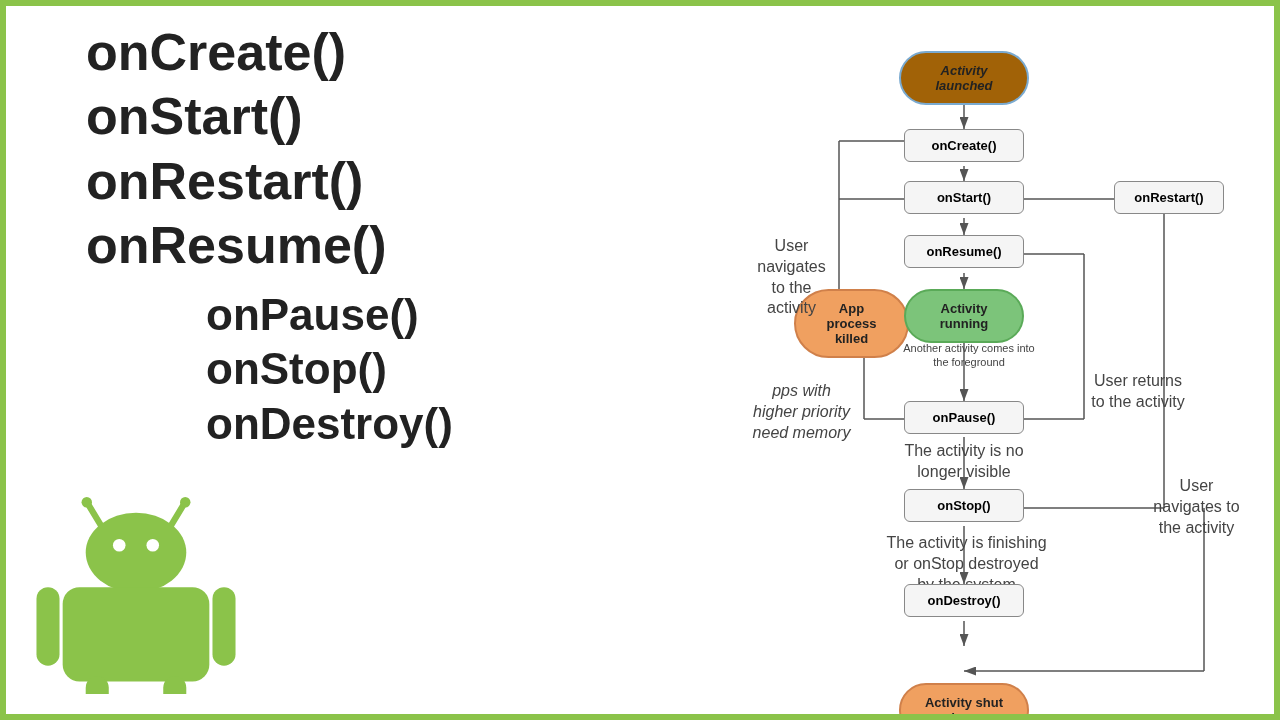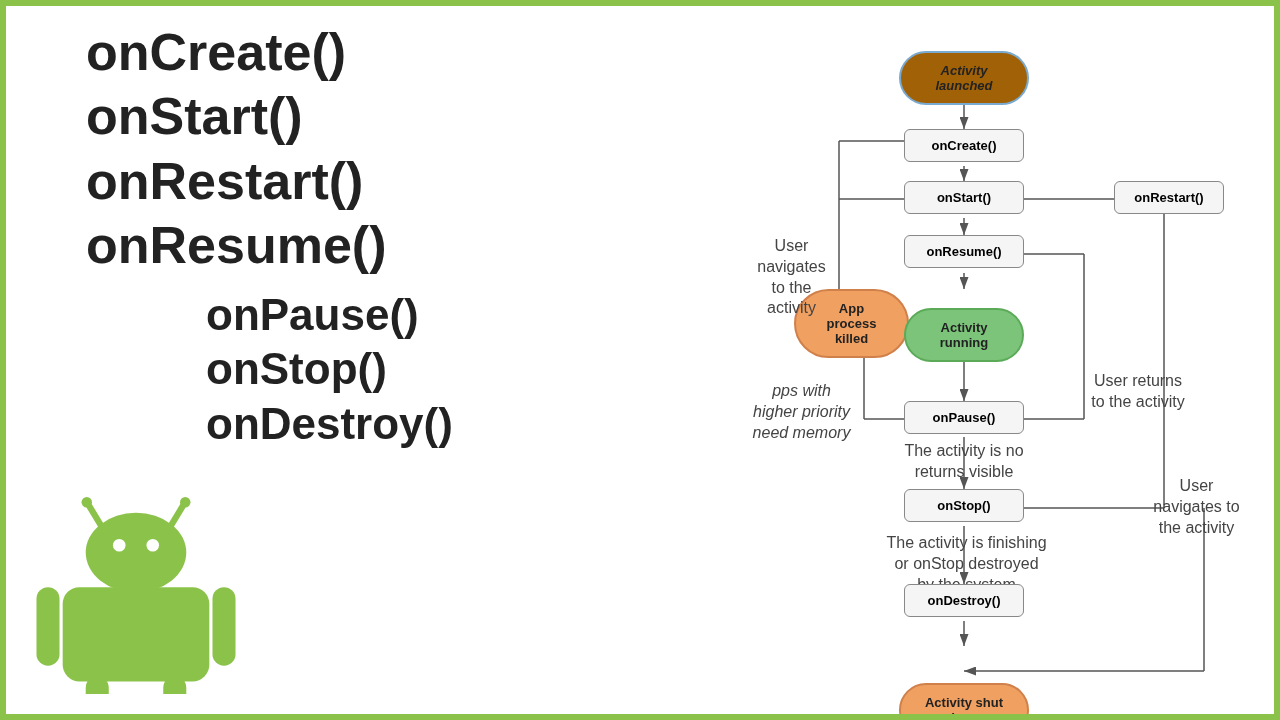--- a/index.html
+++ b/index.html
@@ -230,43 +230,47 @@
 
     <div class="node node-rect" style="left:160px; top:214px; width:120px;">
       <span>onResume()</span>
     </div>
 
     <div class="node node-rounded node-orange" style="left:50px; top:268px; width:115px; font-size:13px;">
       <span>App process
 killed</span>
     </div>
 
-    <div class="node node-rounded node-green" style="left:160px; top:268px; width:120px;margin-top:19px;">
+    <div class="node node-rounded node-green" style="left:160px; top:268px; width:120px;">
       <span>Activity
 running</span>
     </div>
 
+    <div class="label-text" style="left:155px; top:320px; width:140px; font-size:11px;">
+      <span>Another activity comes
+into the foreground</span>
+    </div>
 
     <div class="label-text" style="left:5px; top:215px; width:85px;">
       <span>User navigates
 to the activity</span>
     </div>
 
     <div class="label-text" style="left:5px; top:360px; width:105px;font-style:italic;">
       <span>pps with higher priority
 need memory</span>
     </div>
 
     <div class="node node-rect" style="left:160px; top:380px; width:120px;">
       <span>onPause()</span>
     </div>
 
     <div class="label-text" style="left:155px; top:420px; width:130px;">
       <span>The activity is
-no returns visible</span>
+no longer visible</span>
     </div>
 
     <div class="node node-rect" style="left:160px; top:468px; width:120px;">
       <span>onStop()</span>
     </div>
 
     <div class="label-text" style="left:140px; top:512px; width:165px;">
       <span>The activity is finishing or
 onStop destroyed by the system</span>
     </div>

